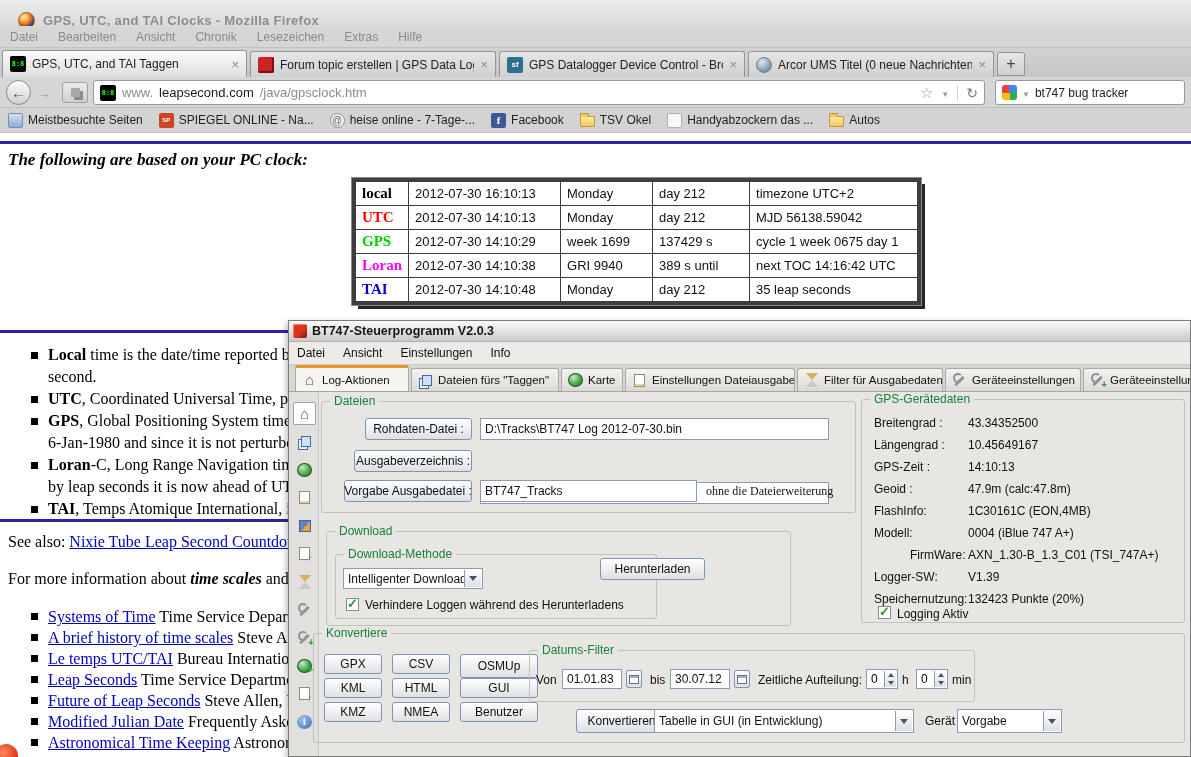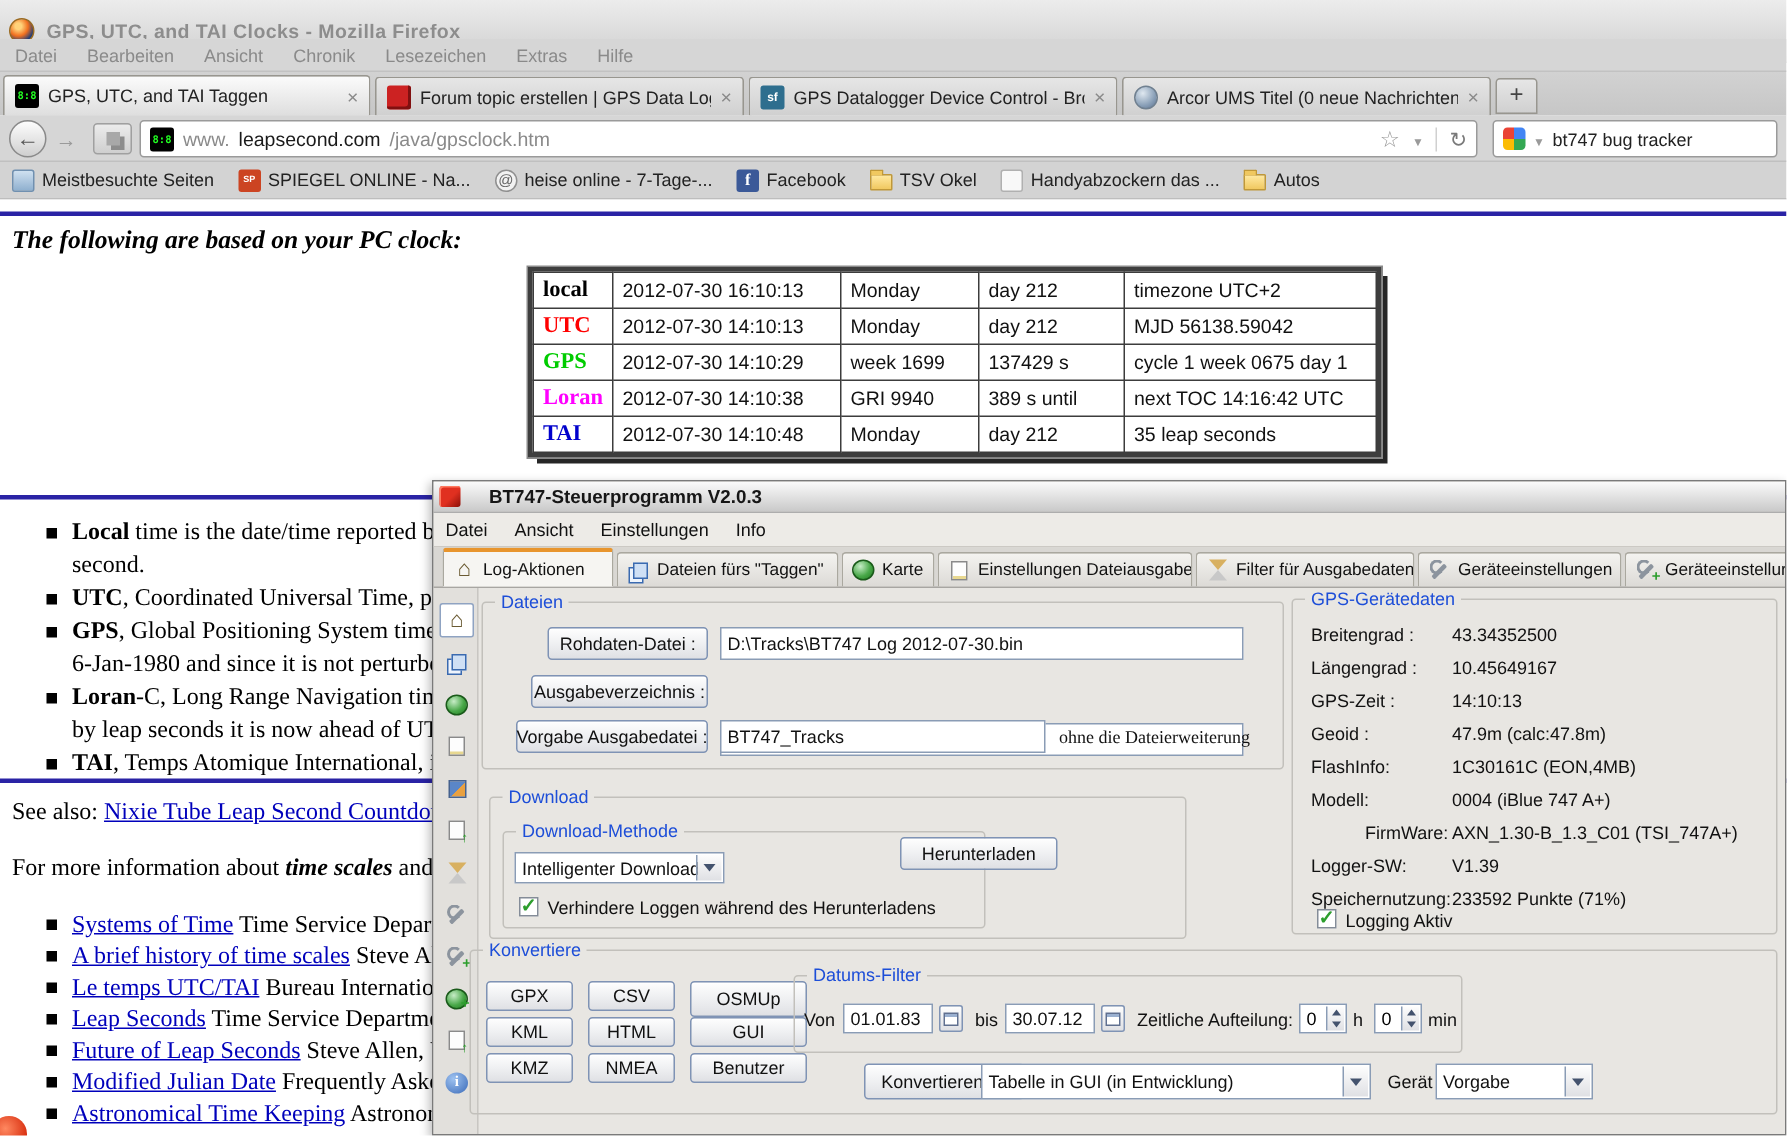--- a/index.html
+++ b/index.html
@@ -3,21 +3,21 @@
 <meta charset="utf-8">
 <style>
   * { margin:0; padding:0; box-sizing:border-box; }
   html,body { width:1191px; height:757px; }
   body { position:relative; overflow:hidden; background:#fff; font-family:"Liberation Sans",sans-serif; }
   .abs { position:absolute; }
 
   
   #titlebar { left:0; top:0; width:1191px; height:42px;
     background:linear-gradient(#ececec,#cfcfcf); border-bottom:1px solid #b8b8b8;
-    display:flex; align-items:center; gap:8px; padding-left:6px; }
+    display:flex; align-items:center; gap:8px; padding-left:18px; }
   #titlebar .t { font-size:13px; font-weight:bold; color:#8d8d8d; letter-spacing:.3px; }
   .ff-logo { width:17px; height:17px; border-radius:50%;
     background:radial-gradient(circle at 35% 30%, #ffd27a 15%, #f07020 45%, #1a3c7a 75%); border:1px solid #9a6a20; }
   #menubar { left:0; top:26px; width:1191px; height:22px; background:#d6d6d6;
     display:flex; align-items:center; gap:20px; padding-left:10px; border-bottom:1px solid #c2c2c2; }
   #menubar span { font-size:12px; color:#8a8a8a; }
   #tabbar { left:0; top:48px; width:1191px; height:29px; background:linear-gradient(#d2d2d2,#c6c6c6); }
   .btab { position:absolute; top:3px; height:26px; display:flex; align-items:center; gap:6px;
     padding:0 7px; border:1px solid #98968f; border-bottom:none; border-radius:3px 3px 0 0;
     background:linear-gradient(#e6e6e6,#d0d0d0); font-size:12px; color:#222; overflow:hidden; white-space:nowrap; }
@@ -91,21 +91,21 @@
   #llist li { position:relative; font:16px/21px "Liberation Serif",serif; white-space:nowrap; }
   #llist li::before { content:""; position:absolute; left:-17px; top:7px; width:7px; height:7px; background:#000; }
   #redfrag { left:-6px; top:744px; width:24px; height:24px; border-radius:50%;
     background:radial-gradient(circle at 40% 35%, #ff8860, #d93010 70%, #a02000); }
 
   
   #app { left:288px; top:320px; width:903px; height:437px; background:#e8e6e2;
     border:1px solid #7a7a7a; z-index:50; overflow:hidden; box-shadow:-2px 2px 6px rgba(0,0,0,.25); }
   #app .abs { position:absolute; }
   #wtitle { left:0; top:0; width:100%; height:21px; background:linear-gradient(#fbfbfb,#c9c9c9);
-    border-bottom:1px solid #adadad; display:flex; align-items:center; gap:19px; padding-left:4px; }
+    border-bottom:1px solid #adadad; display:flex; align-items:center; gap:5px; padding-left:4px; }
   #wtitle .t { font-size:12.5px; font-weight:bold; color:#161616; }
   .bt-logo { width:14px; height:14px; background:linear-gradient(135deg,#e03020 55%,#8a0f08); border-radius:2px;
     box-shadow:inset 1px 1px 0 #ff7a60; }
   #wmenu { left:0; top:21px; width:100%; height:23px; background:#edebe7; border-bottom:1px solid #ccc9c4;
     display:flex; align-items:center; gap:18px; padding-left:8px; }
   #wmenu span { font-size:12px; color:#111; }
   #wtabs { left:0; top:44px; width:100%; height:27px; background:#d9d7d3; border-bottom:1px solid #a8a6a2; }
   .atab { position:absolute; bottom:0; height:23px; display:flex; align-items:center; gap:5px; padding:0 6px;
     border:1px solid #aaa89f; border-bottom:none; border-radius:3px 3px 0 0;
     background:linear-gradient(#f4f3f0,#dcdad6); font-size:11.5px; color:#111; white-space:nowrap; overflow:hidden; }
@@ -132,21 +132,21 @@
   .ai-hour::after { content:""; position:absolute; left:0; bottom:0; border-left:6px solid transparent; border-right:6px solid transparent; border-bottom:7px solid #c8c8c8; }
   .ai-wrench { position:relative; width:14px; height:14px; }
   .ai-wrench::before { content:""; position:absolute; left:6px; top:2px; width:3px; height:12px; background:#8c949e; transform:rotate(45deg); border-radius:1px; }
   .ai-wrench::after { content:""; position:absolute; left:1px; top:0; width:6px; height:6px; border:2px solid #8c949e; border-radius:50%; border-right-color:transparent; }
   .ai-plus::before { content:"+"; position:absolute; right:-2px; bottom:-3px; color:#2d9e2d; font-size:10px; font-weight:bold; }
   .ai-info { width:14px; height:14px; border-radius:50%; background:radial-gradient(circle at 35% 30%, #9ec2f0, #3a6ab8); color:#fff; font:bold 10px "Liberation Serif",serif; }
   .wrap-plus { position:relative; }
 
   
   .grp { position:absolute; border:1px solid #c2c0bb; border-radius:3px; }
-  .gt { position:absolute; top:-8px; left:8px; background:#e8e6e2; padding:0 4px; font-size:12px; color:#1d4ed8; white-space:nowrap; }
+  .gt { position:absolute; top:-8px; left:8px; background:#e8e6e2; padding:0 4px; font-size:12px; color:#15803d; white-space:nowrap; }
   .xp-btn { position:absolute; border:1px solid #7f93b5; border-radius:3px; color:#111; font-size:12px;
     background:linear-gradient(#fefefe,#eff0f2 50%,#dfe0e4); box-shadow:inset 0 1px 0 #fff;
     display:flex; align-items:center; justify-content:center; white-space:nowrap; }
   .xp-field { position:absolute; background:#fff; border:1px solid #8a9cb5; font-size:12px; color:#111;
     display:flex; align-items:center; padding:0 4px; white-space:nowrap; overflow:hidden; }
   .xp-select { position:absolute; background:#fff; border:1px solid #8a9cb5; font-size:12px; color:#111;
     display:flex; align-items:center; padding:0 20px 0 4px; white-space:nowrap; }
   .dd { position:absolute; right:1px; top:1px; bottom:1px; width:17px; border-left:1px solid #8a9cb5;
     background:linear-gradient(#fdfdfd,#dfe0e4); display:flex; align-items:center; justify-content:center; }
   .dd::before { content:""; border-left:4px solid transparent; border-right:4px solid transparent; border-top:5px solid #44536e; }
@@ -507,17 +507,17 @@
       <span class="avalue" style="left:106px;top:82px;">47.9m (calc:47.8m)</span>
     <span class="alabel" style="left:12px;top:104px;">FlashInfo:</span>
       <span class="avalue" style="left:106px;top:104px;">1C30161C (EON,4MB)</span>
     <span class="alabel" style="left:12px;top:126px;">Modell:</span>
       <span class="avalue" style="left:106px;top:126px;">0004 (iBlue 747 A+)</span>
     <span class="alabel" style="left:12px;top:148px;margin-left:36px;">FirmWare:</span>
       <span class="avalue" style="left:106px;top:148px;">AXN_1.30-B_1.3_C01 (TSI_747A+)</span>
     <span class="alabel" style="left:12px;top:170px;">Logger-SW:</span>
       <span class="avalue" style="left:106px;top:170px;">V1.39</span>
     <span class="alabel" style="left:12px;top:192px;">Speichernutzung:</span>
-      <span class="avalue" style="left:106px;top:192px;">233592 Punkte (71%)</span>
+      <span class="avalue" style="left:106px;top:192px;">132423 Punkte (20%)</span>
     <span class="cbx on" style="left:16px;top:206px;"></span>
     <span class="alabel" style="left:35px;top:207px;">Logging Aktiv</span>
   </div>
 </div>
 
 </body></html>

